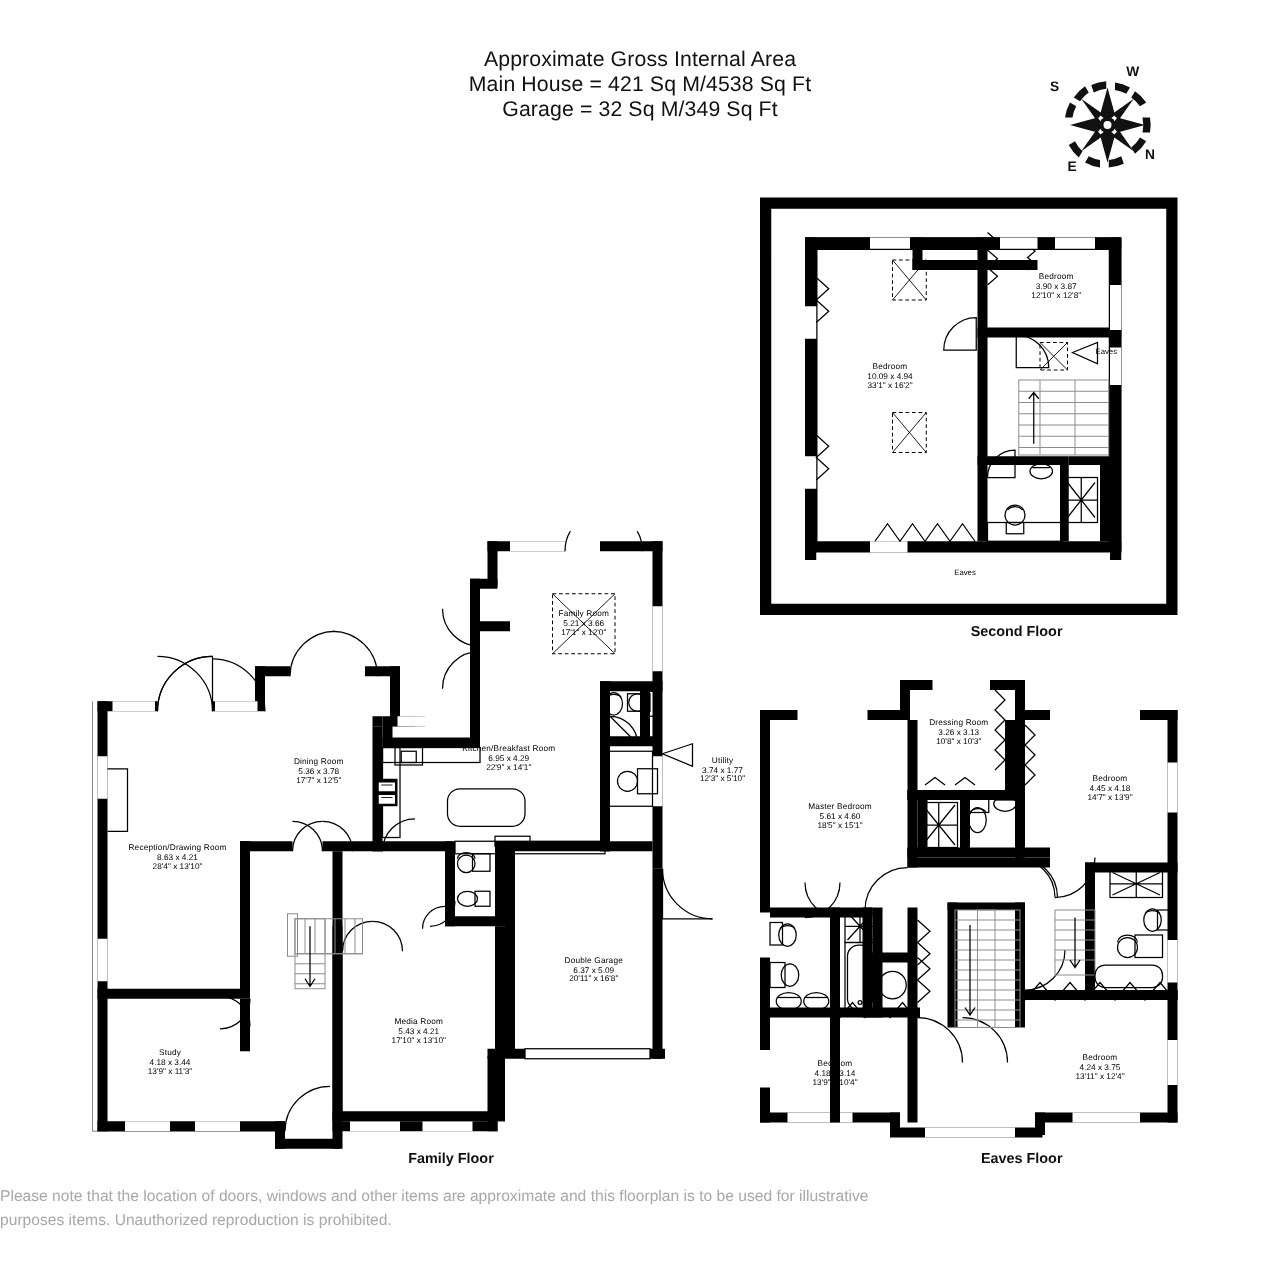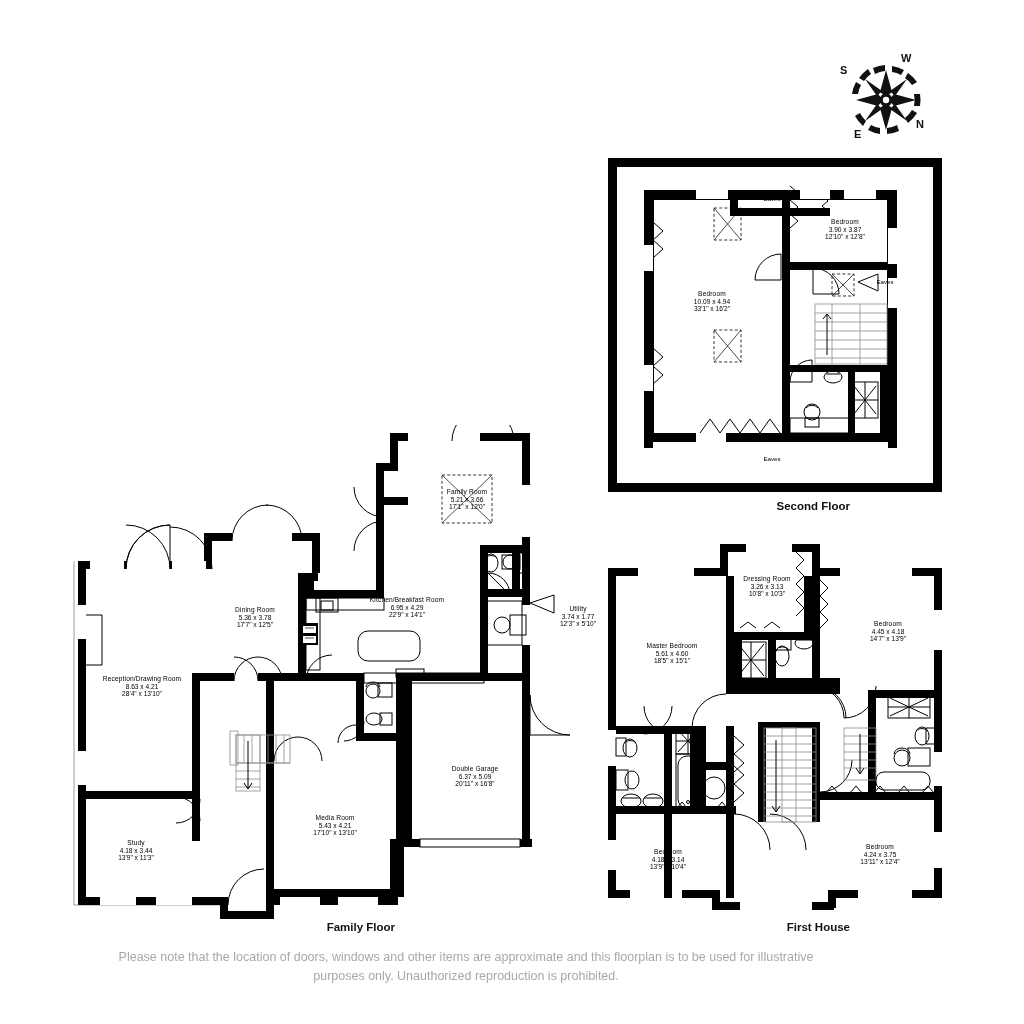--- a/index.html
+++ b/index.html
@@ -27,21 +27,21 @@
   }
 
   
   .floor-caption{
     position:absolute;font-size:11.5px;font-weight:bold;color:#111;
     text-align:right;white-space:nowrap;
   }
 
   
   #footer{
-    position:absolute;left:0;top:948px;width:932px;text-align:center;
+    position:absolute;left:0;top:948px;width:932px;
   }
   #footer div{
     font-size:12.5px;line-height:19px;color:#a8a8a8;
   }
 
   
   .room-label{
     position:absolute;text-align:center;white-space:nowrap;
     font-size:6.6px;line-height:7.6px;color:#000;
     transform:translateX(-50%);
@@ -59,20 +59,25 @@
   .thin{fill:none;stroke:#000;stroke-width:1;}
   .thinner{fill:none;stroke:#000;stroke-width:.7;}
   .dash{fill:none;stroke:#000;stroke-width:.8;stroke-dasharray:3 2.2;}
   .grey{fill:none;stroke:#8d8d8d;stroke-width:.8;}
 </style>
 </head>
 <body>
 
 <div id="stage">
 
+  <div id="header">
+    <div>Approximate Gross Internal Area</div>
+    <div>Main House = 421 Sq M/4538 Sq Ft</div>
+    <div>Garage = 32 Sq M/349 Sq Ft</div>
+  </div>
 
   <div id="compass">
     <svg width="96" height="96" viewBox="0 0 96 96">
       <g transform="translate(48,48)">
 
         <g fill="#111">
           <path d="M-34,-6 a34,34 0 0 1 4,-12 l5,3 a28,28 0 0 0 -3,9 z"></path>
           <path d="M-27,-22 a34,34 0 0 1 9,-9 l3,5 a28,28 0 0 0 -7,7 z"></path>
           <path d="M-13,-32 a34,34 0 0 1 12,-3 l0,6 a28,28 0 0 0 -10,3 z"></path>
           <path d="M6,-34 a34,34 0 0 1 12,4 l-3,5 a28,28 0 0 0 -9,-3 z"></path>
@@ -644,20 +649,20 @@
       <span class="nm">Bedroom</span>
       <span class="m">4.18 x 3.14</span>
       <span class="f">13'9" x 10'4"</span>
     </div>
     <div class="room-label" style="left:280px;top:303px;">
       <span class="nm">Bedroom</span>
       <span class="m">4.24 x 3.75</span>
       <span class="f">13'11" x 12'4"</span>
     </div>
   </div>
-  <div class="floor-caption" style="left:700px;top:921px;width:150px;">First House</div>
+  <div class="floor-caption" style="left:700px;top:921px;width:150px;">Eaves Floor</div>
 
   <div id="footer">
     <div>Please note that the location of doors, windows and other items are approximate and this floorplan is to be used for illustrative</div>
-    <div>purposes only. Unauthorized reproduction is prohibited.</div>
+    <div>purposes items. Unauthorized reproduction is prohibited.</div>
   </div>
 
 </div>
 
 </body></html>

